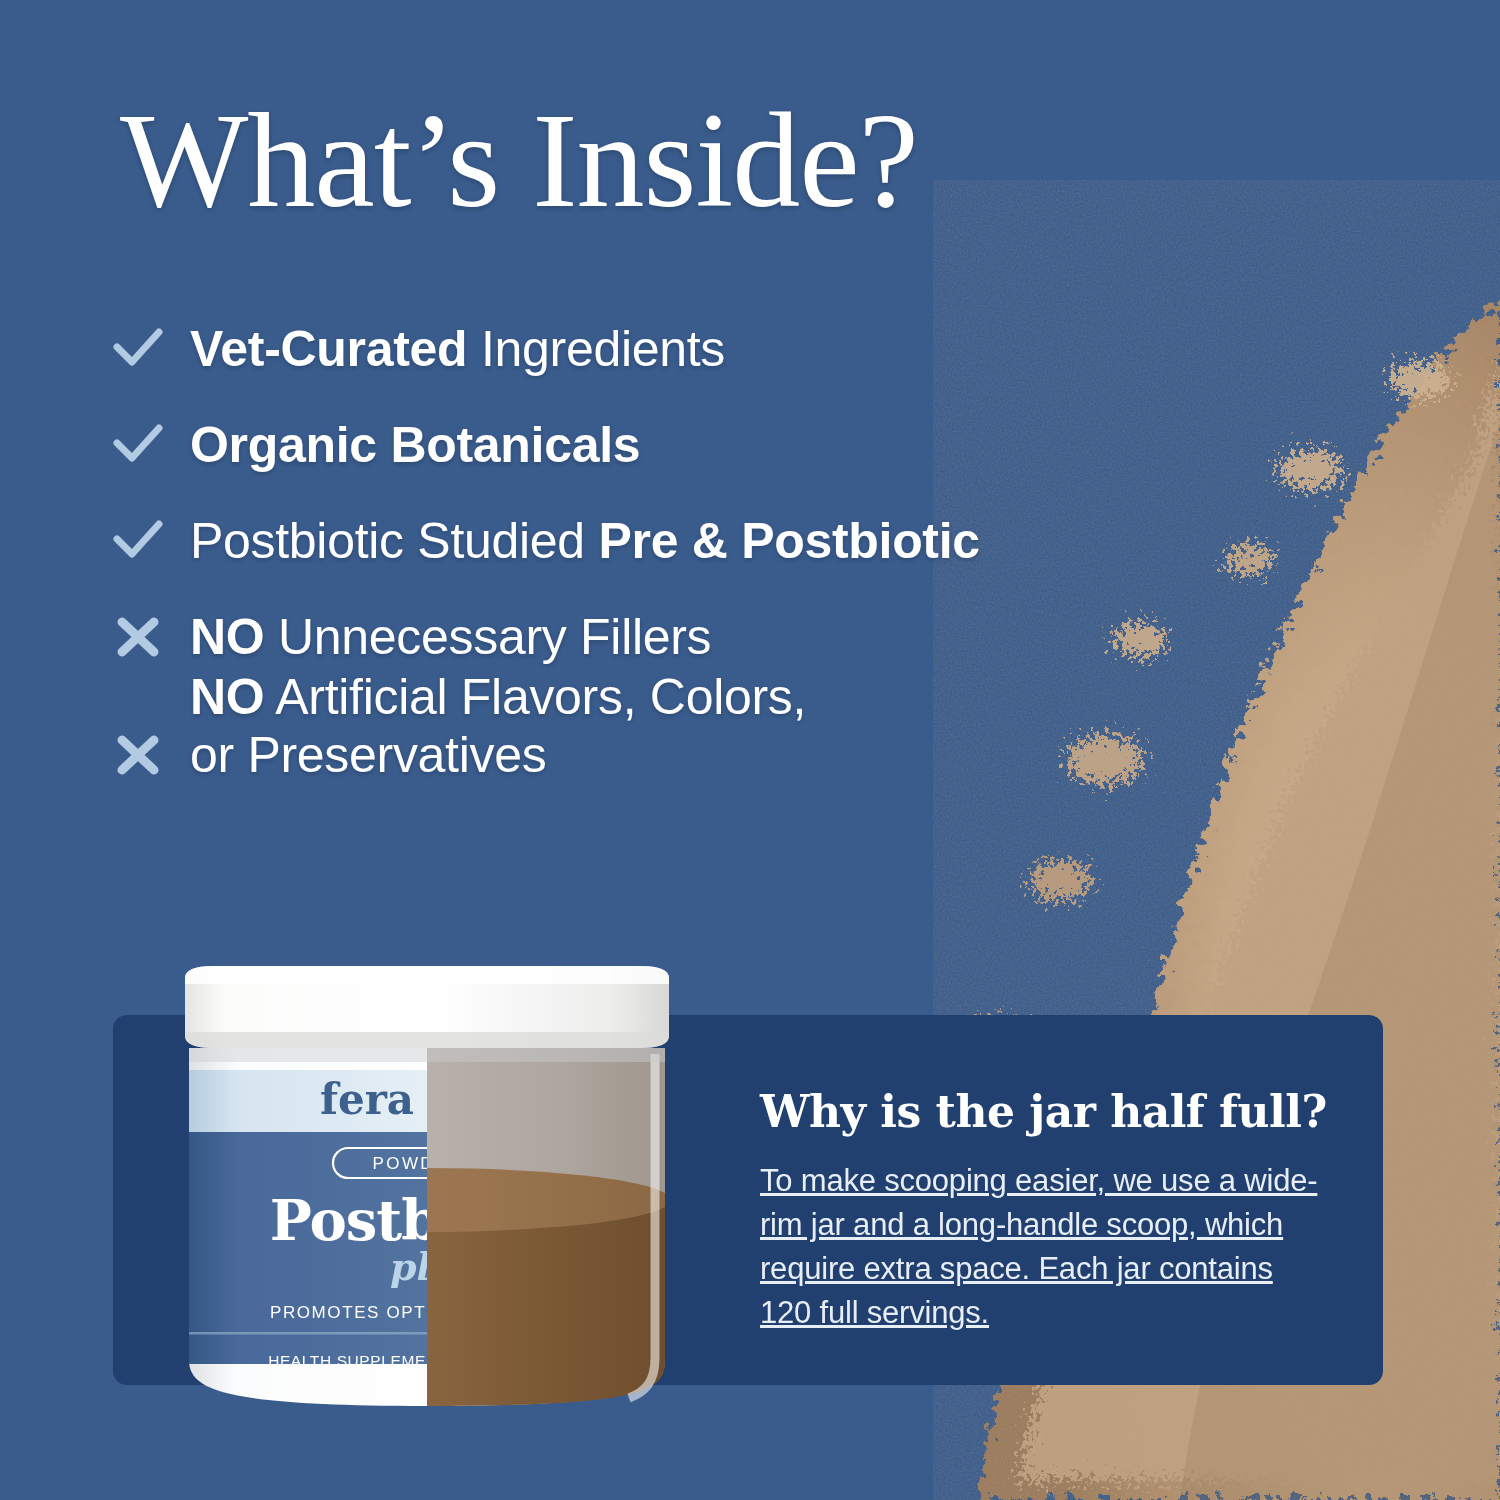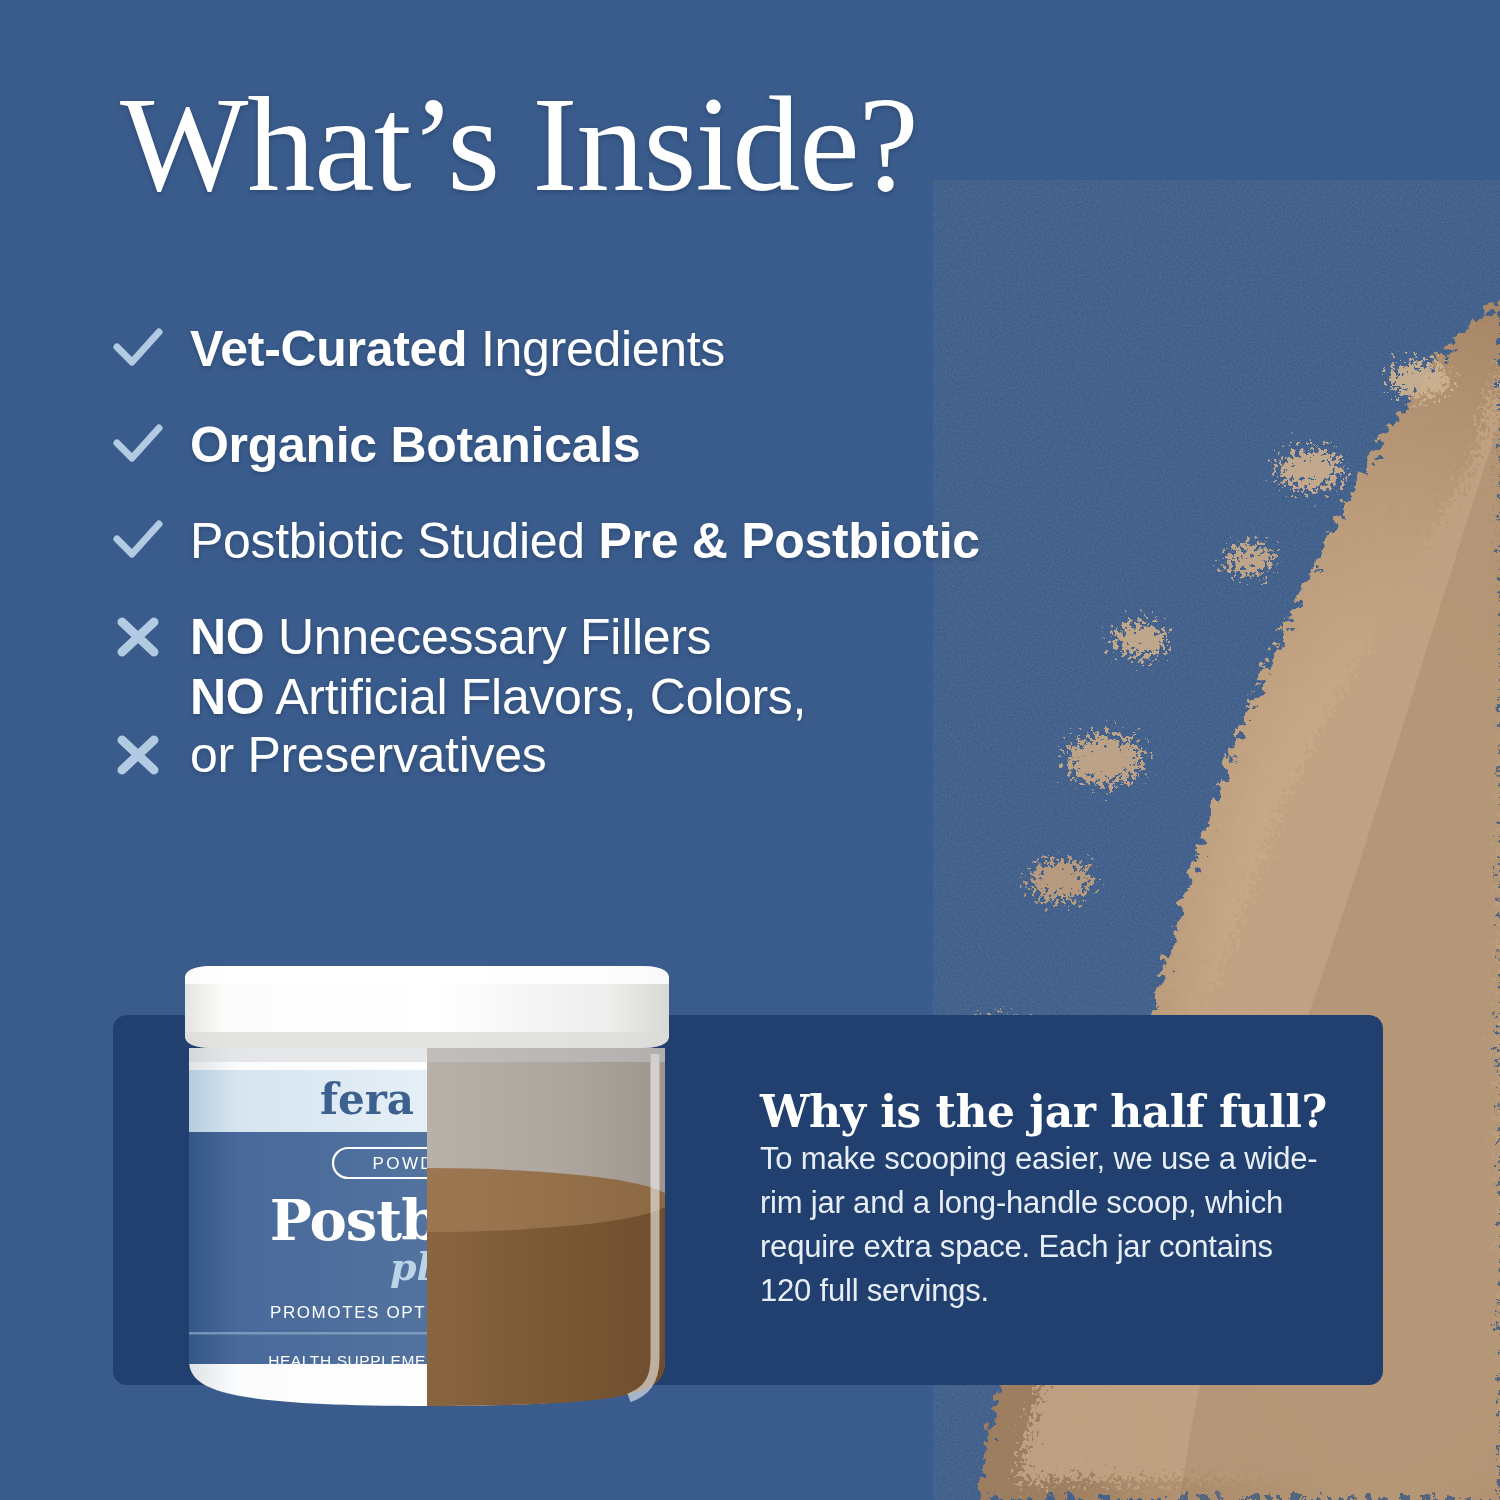--- a/index.html
+++ b/index.html
@@ -17,21 +17,21 @@
 
   
   #powder-layer {
     position:absolute; inset:0;
     pointer-events:none;
   }
 
   
   #page-title {
     position:absolute;
-    left:120px; top:76px;
+    left:120px; top:92px;
     font-family:"Liberation Serif", serif;
     font-size:136px;
     line-height:1.0;
     color:#ffffff;
     letter-spacing:-1px;
     white-space:nowrap;
     text-shadow:0 2px 5px rgba(10,25,50,.30);
   }
 
   
@@ -79,26 +79,28 @@
     width:570px;
   }
   #card-heading {
     font-family:"DejaVu Serif", serif;
     font-weight:700;
     font-size:44px;
     line-height:50px;
     color:#ffffff;
     letter-spacing:-0.5px;
     white-space:nowrap;
+    margin-bottom:22px;
   }
   #card-body {
     font-size:31px;
     line-height:44px;
     color:#e8eef6;
     letter-spacing:-0.2px;
+    text-decoration:underline;
   }
 
   
   #product-jar {
     position:absolute;
     left:177px; top:962px;
     width:500px; height:450px;
   }
   #jar-svg { display:block; width:500px; height:450px; overflow:visible; }
   .jar-label-txt {

